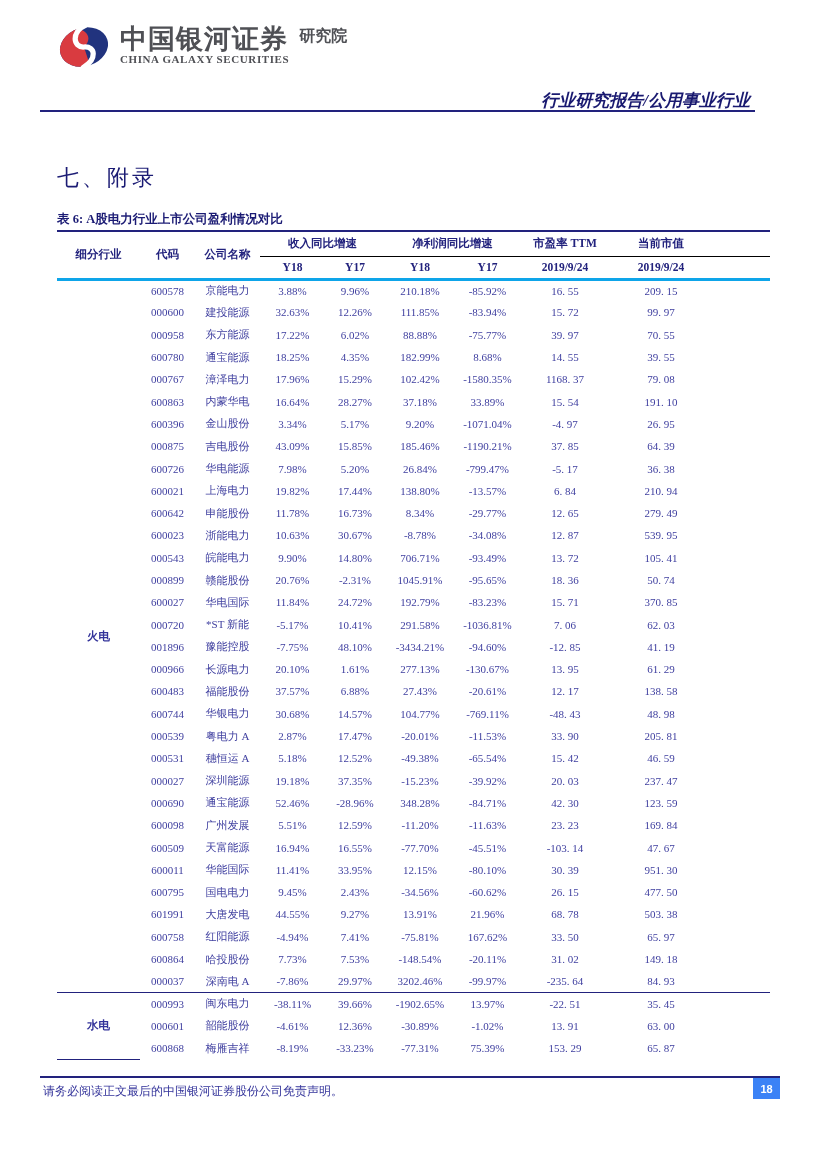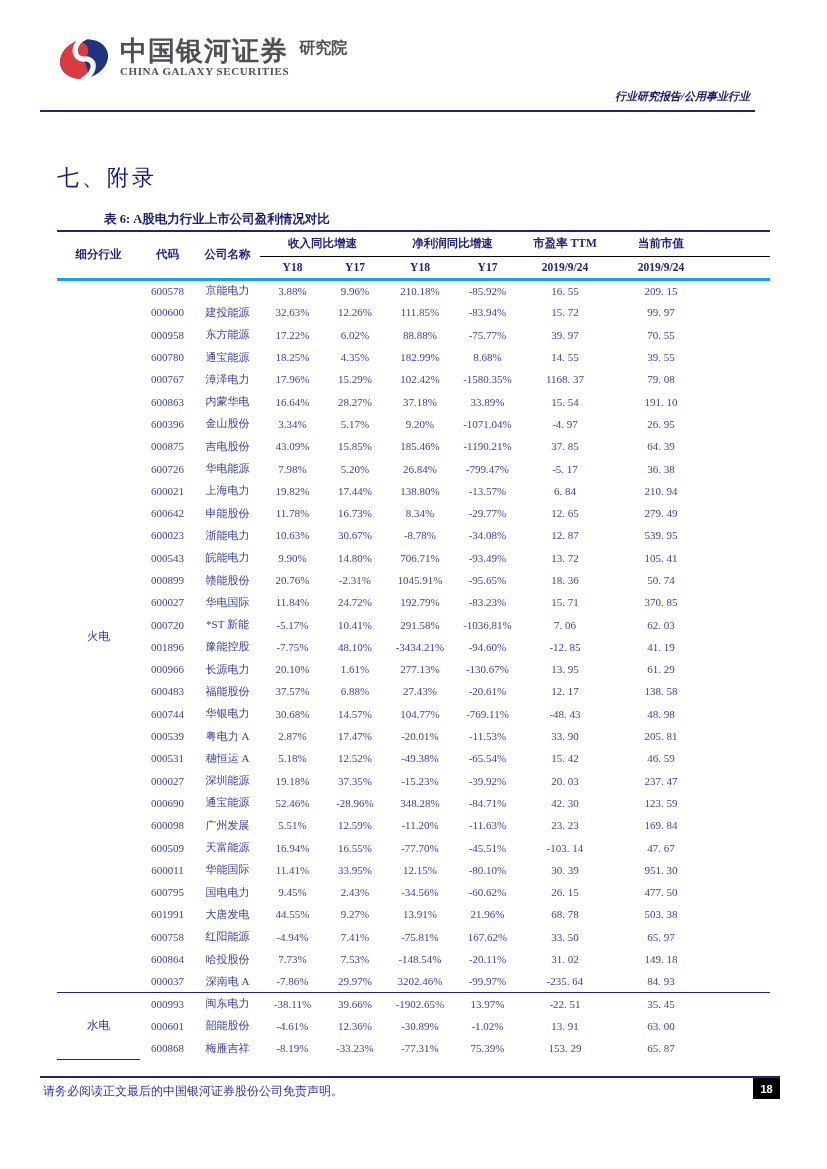--- a/index.html
+++ b/index.html
@@ -3,50 +3,50 @@
 <meta charset="utf-8">
 <style>
   * { margin:0; padding:0; box-sizing:border-box; }
   html,body { background:#fff; }
   body {
     width:827px; height:1169px; position:relative;
     font-family:"Liberation Serif","DejaVu Serif",serif;
     color:#22227d; overflow:hidden;
   }
   
-  .brand { position:absolute; top:28px; left:56px; display:flex; align-items:flex-start; }
+  .brand { position:absolute; top:16px; left:56px; display:flex; align-items:flex-start; }
   .logo { width:56px; height:62px; margin-right:8px; }
   .brand-text { padding-top:9px; }
   .brand-cn { font-size:27px; font-weight:bold; color:#4f5055; letter-spacing:1px; line-height:1.05; }
   .brand-en { font-size:11px; font-weight:bold; color:#4f5055; letter-spacing:0.6px; }
   .brand-inst { font-size:16px; font-weight:bold; color:#4f5055; margin:10px 0 0 10px; }
-  .doc-type { position:absolute; top:89px; right:77px; font-size:11px; font-weight:bold; color:#191970; font-style:italic; }
+  .doc-type { position:absolute; top:89px; right:77px; font-size:17px; font-weight:bold; color:#191970; font-style:italic; }
   .header-rule { position:absolute; top:110px; left:40px; width:715px; height:2px; background:#22227d; }
   
   .section-title { position:absolute; top:163px; left:57px; font-size:22px; font-weight:normal; color:#1b1b74; letter-spacing:3px; }
-  .table-caption { position:absolute; top:211px; left:57px; font-size:12.5px; font-weight:bold; color:#1b1b74;margin-left:47px; }
+  .table-caption { position:absolute; top:211px; left:57px; font-size:12.5px; font-weight:bold; color:#1b1b74; }
   
   table { position:absolute; top:230px; left:57px; width:713px;
           border-collapse:collapse; table-layout:fixed;
           border-top:2.5px solid #22227d; }
   thead th { font-size:11.5px; font-weight:bold; color:#22227d; text-align:center;
              border-bottom:3px solid #0ea5e9; vertical-align:middle; }
   thead tr.h1 { height:25px; }
   thead tr.h2 { height:23px;margin-top:36px; }
   thead tr.h1 th.grp { border-bottom:1px solid #000000; }
   tbody tr { height:22.3px; }
   tbody td { font-size:11px; color:#4040a0; text-align:center; vertical-align:middle; white-space:nowrap; }
-  td.col-industry { font-size:11.5px; color:#33339a; border-bottom:1px solid #22227d; }
+  td.col-industry { font-size:11.5px; color:#33339a; border-bottom:1px solid #22227d;font-weight:bold; }
   th.col-cap, td.col-cap { padding-right:58px; }
   tr.section-start td { border-top:1px solid #22227d; }
   
   .footer-rule { position:absolute; top:1076px; left:40px; width:740px; height:1.5px; background:#22227d; }
   .disclaimer { position:absolute; top:1083px; left:43px; font-size:12px; color:#33339a; }
   .page-badge { position:absolute; top:1078px; left:753px; width:27px; height:21px;
-                background:#000000; color:#fff; font-size:11px; font-weight:bold;
+                background:#3b82f6; color:#fff; font-size:11px; font-weight:bold;
                 display:flex; align-items:center; justify-content:center;
                 font-family:"Liberation Sans","DejaVu Sans",sans-serif; }
 </style>
 </head>
 <body>
 
 <div class="brand">
   <svg class="logo" viewBox="0 0 64 64" xmlns="http://www.w3.org/2000/svg">
     <g transform="rotate(-18 32 32)">
       <ellipse cx="32" cy="32" rx="28" ry="22" fill="#21337e"></ellipse>

